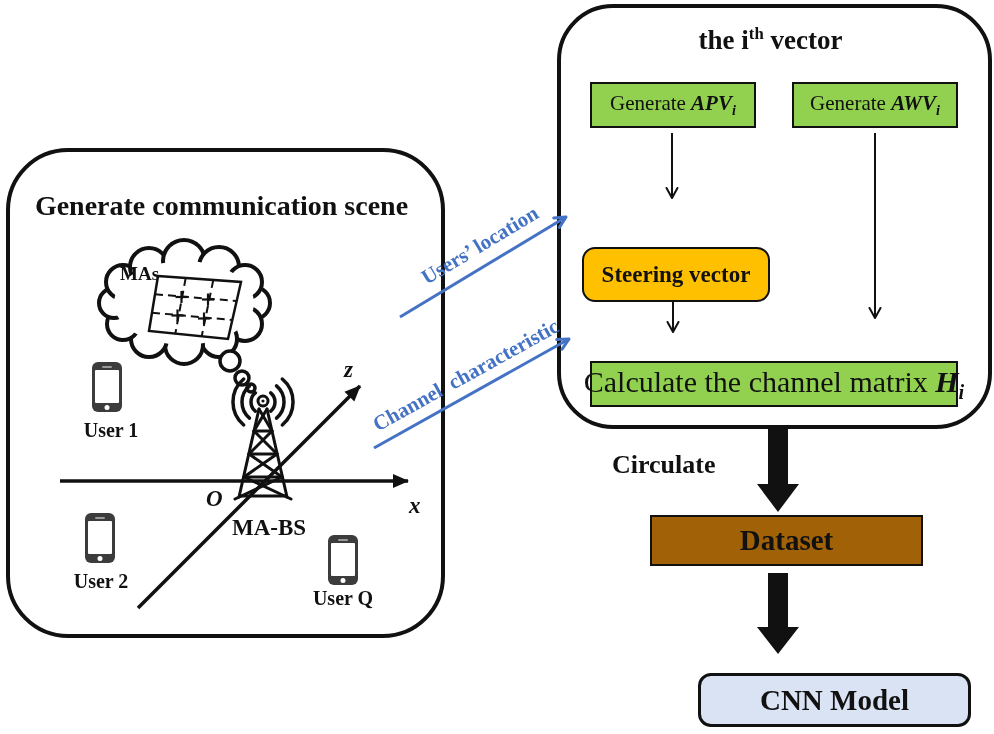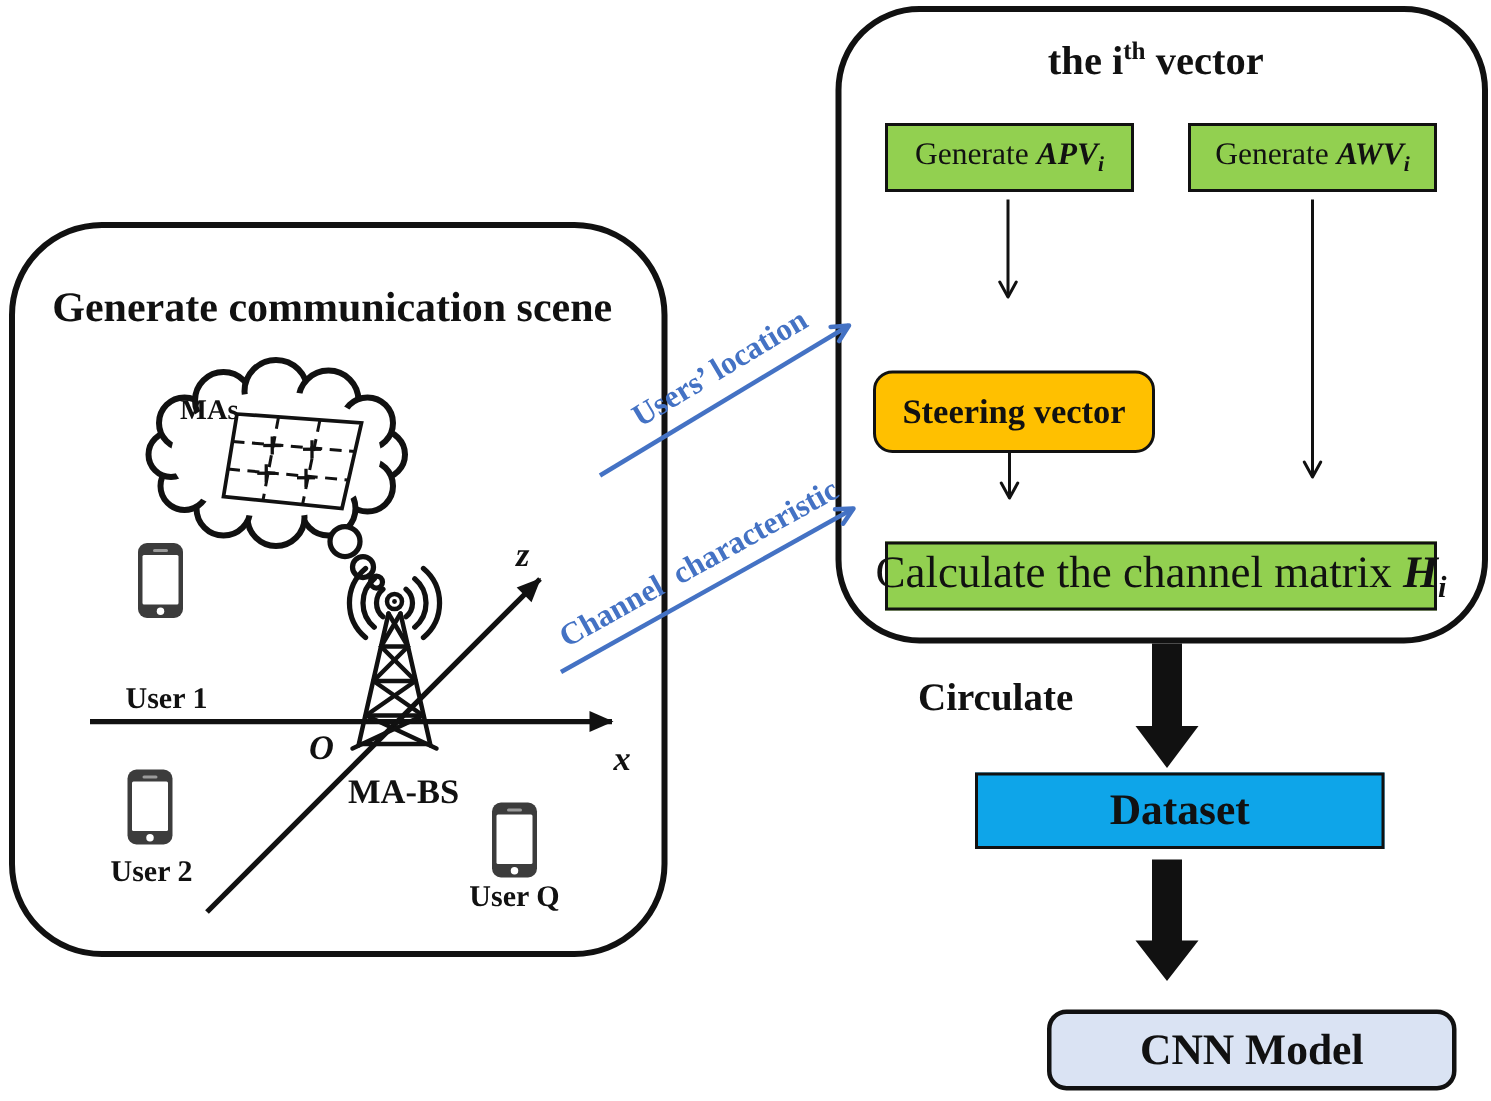--- a/index.html
+++ b/index.html
@@ -17,21 +17,21 @@
   .scene-box  { border-radius:62px; }
   .sample-box { border-radius:56px; }
 
   
   .fbox {
     position:absolute; display:flex; align-items:center; justify-content:center;
     border:2.5px solid #111; box-sizing:border-box; z-index:2; white-space:nowrap;
   }
   .fbox.green    { background:#92D050; font-size:21px; }
   .fbox.orange   { background:#FFC000; border-radius:13px; font-weight:bold; font-size:23px;margin-top:37px; }
-  .fbox.pink     { background:#0ea5e9; font-weight:bold; font-size:29px; }
+  .fbox.pink     { background:#a16207; font-weight:bold; font-size:29px; }
   .fbox.lavender { background:#DAE3F3; border-radius:13px; border-width:3px; font-weight:bold; font-size:29px;margin-left:48px; }
 
   .title { position:absolute; font-weight:bold; white-space:nowrap; z-index:3; }
   .scene-title  { font-size:28px; left:0; right:0; text-align:center; }
   .sample-title { font-size:27px; left:0; right:0; text-align:center; }
 
   .lbl { position:absolute; font-weight:bold; z-index:3; white-space:nowrap; }
   .lbl.center { text-align:center; }
   .math { font-style:italic; font-weight:bold; }
   sub { font-size:0.68em; }
@@ -165,21 +165,21 @@
 
   <div class="title scene-title" style="left:6px; width:431px; top:190px;">Generate communication scene</div>
 
   <div class="lbl" style="left:120px; top:263px; font-size:19px;">MAs</div>
 
   <div class="phone" style="left:92px; top:362px;">
     <span class="screen"></span>
     <span class="speaker"></span>
     <span class="home"></span>
   </div>
-  <div class="lbl center" style="left:78px; top:419px; width:66px; font-size:20px;margin-top:36px;">User 1</div>
+  <div class="lbl center" style="left:78px; top:419px; width:66px; font-size:20px;">User 1</div>
 
   <div class="phone" style="left:85px; top:513px;">
     <span class="screen"></span>
     <span class="speaker"></span>
     <span class="home"></span>
   </div>
   <div class="lbl center" style="left:68px; top:570px; width:66px; font-size:20px;">User 2</div>
 
   <div class="phone" style="left:328px; top:535px;">
     <span class="screen"></span>

